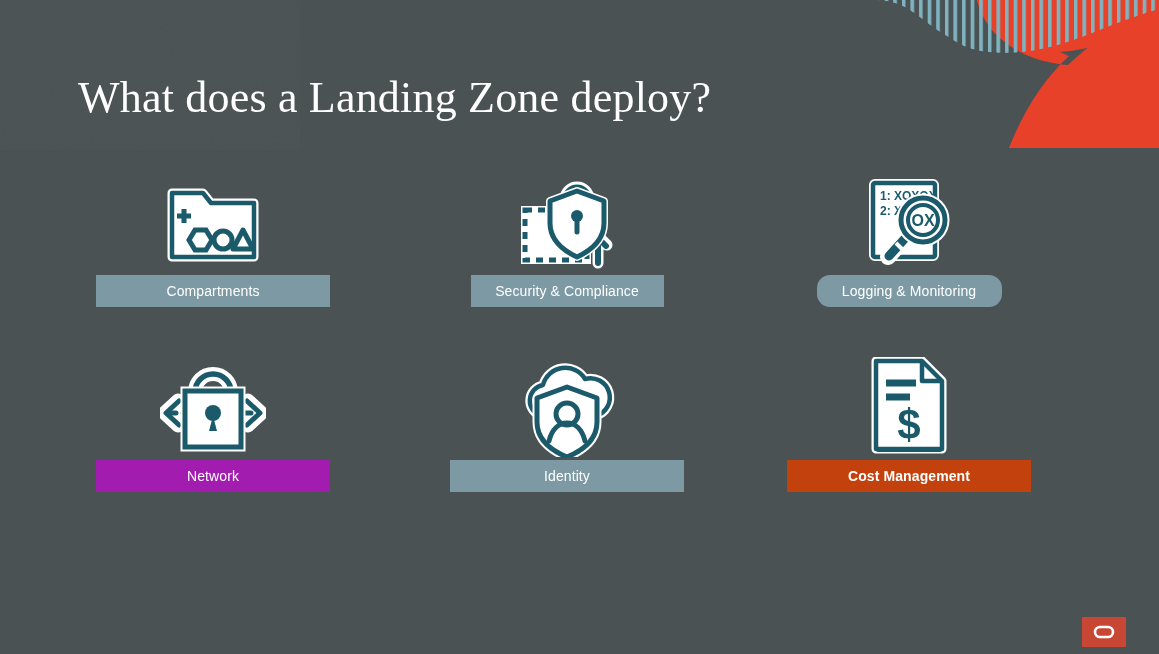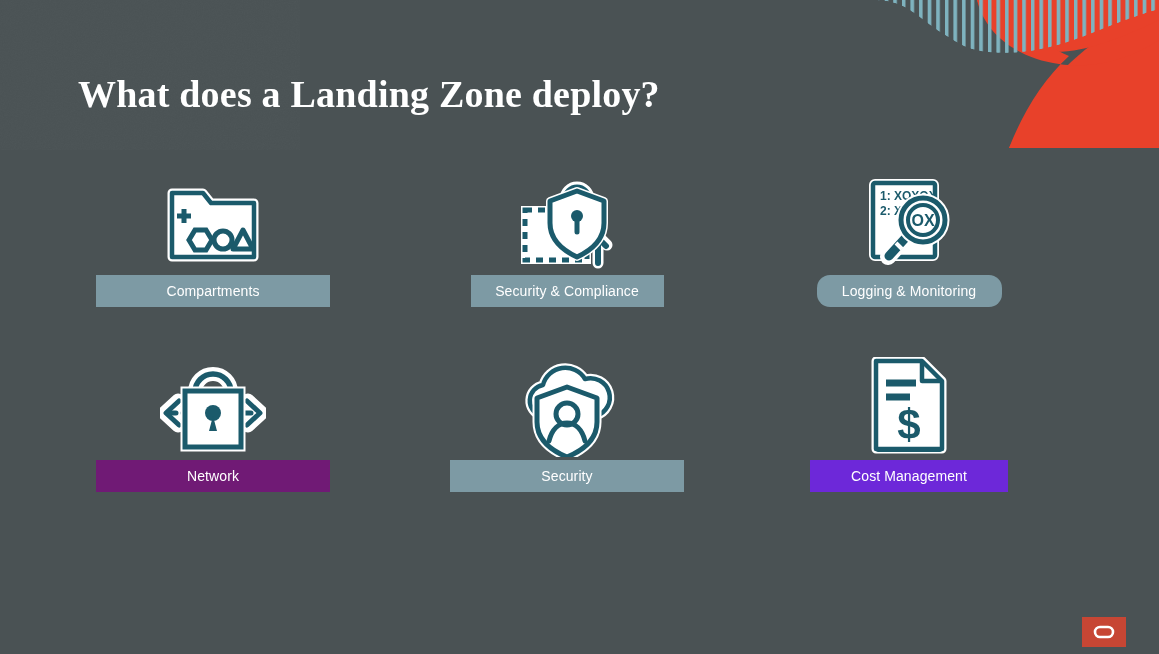--- a/index.html
+++ b/index.html
@@ -30,22 +30,22 @@
     width: 300px;
     height: 148px;
     pointer-events: none;
   }
 
   #title {
     position: absolute;
     left: 78px;
     top: 72px;
     font-family: "Liberation Serif", serif;
-    font-size: 38px;
-    font-weight: 700;
+    font-size: 44px;
+    font-weight: 400;
     color: #ffffff;
     letter-spacing: 0.2px;
     white-space: nowrap;
   }
 
   .grid {
     position: absolute;
     left: 0;
     top: 170px;
     width: 1159px;
@@ -227,52 +227,52 @@
             <path d="M35 34 a18 18 0 0 1 36 0 v10" fill="none" stroke="#ffffff" stroke-width="14"></path>
             <path d="M35 34 a18 18 0 0 1 36 0 v10" fill="none" stroke="#1b5a6b" stroke-width="5.5"></path>
 
             <rect x="25" y="33" width="56" height="56" fill="#ffffff" stroke="#ffffff" stroke-width="9"></rect>
             <rect x="25" y="33" width="56" height="56" fill="#ffffff" stroke="#1b5a6b" stroke-width="5"></rect>
 
             <circle cx="53" cy="55" r="8" fill="#1b5a6b"></circle>
             <path d="M53 58 L49 73 h8 Z" fill="#1b5a6b"></path>
           </svg>
         </div>
-        <div class="label-bar" style="width:234px;background:#701a75;">Network</div>
+        <div class="label-bar" style="width:234px;background:#a21caf;">Network</div>
       </div>
 
       <div class="cell col1">
         <div class="icon-wrap">
           <svg width="104" height="98" viewBox="0 0 104 98" xmlns="http://www.w3.org/2000/svg">
 
             <path d="M26 57 a16 16 0 0 1 2 -31 a23 23 0 0 1 42 -6 a17 17 0 0 1 11 37 Z" fill="#ffffff" stroke="#ffffff" stroke-width="9" stroke-linejoin="round"></path>
             <path d="M26 57 a16 16 0 0 1 2 -31 a23 23 0 0 1 42 -6 a17 17 0 0 1 11 37 Z" fill="#ffffff" stroke="#1b5a6b" stroke-width="4.5" stroke-linejoin="round"></path>
 
             <path d="M52 28 L82 39 v24 c0 18 -13 28 -30 35 c-17 -7 -30 -17 -30 -35 V39 Z" fill="#ffffff" stroke="#ffffff" stroke-width="9" stroke-linejoin="round"></path>
             <path d="M52 28 L82 39 v24 c0 18 -13 28 -30 35 c-17 -7 -30 -17 -30 -35 V39 Z" fill="#ffffff" stroke="#1b5a6b" stroke-width="5" stroke-linejoin="round"></path>
 
             <circle cx="52" cy="55" r="11" fill="none" stroke="#1b5a6b" stroke-width="5"></circle>
             <path d="M34 82 c3 -12 10 -18 18 -18 c8 0 15 6 18 18" fill="none" stroke="#1b5a6b" stroke-width="5" stroke-linecap="round"></path>
           </svg>
         </div>
-        <div class="label-bar" style="width:234px;background:#7d9aa4;">Security</div>
+        <div class="label-bar" style="width:234px;background:#7d9aa4;">Identity</div>
       </div>
 
       <div class="cell col2">
         <div class="icon-wrap">
           <svg width="86" height="102" viewBox="0 0 86 102" xmlns="http://www.w3.org/2000/svg">
             <path d="M10 4 H56 L76 24 V92 H10 Z" fill="#ffffff" stroke="#ffffff" stroke-width="9" stroke-linejoin="round"></path>
             <path d="M10 4 H56 L76 24 V92 H10 Z" fill="#ffffff" stroke="#1b5a6b" stroke-width="4.5" stroke-linejoin="round"></path>
             <path d="M56 4 V24 H76" fill="none" stroke="#1b5a6b" stroke-width="4.5" stroke-linejoin="round"></path>
             <path d="M20 26 H50 M20 40 H44" stroke="#1b5a6b" stroke-width="7" stroke-linecap="butt"></path>
             <text x="43" y="82" text-anchor="middle" font-family="'Liberation Sans',sans-serif" font-size="42" font-weight="bold" fill="#1b5a6b">$</text>
             <path d="M12 93 H74" stroke="#1b5a6b" stroke-width="4" stroke-linecap="round"></path>
           </svg>
         </div>
-        <div class="label-bar" style="width:198px;background:#6d28d9;">Cost Management</div>
+        <div class="label-bar" style="width:244px;background:#c2410c;font-weight:bold;">Cost Management</div>
       </div>
     </div>
   </div>
 
   <div id="oracle-logo">
     <svg width="44" height="30" viewBox="0 0 44 30" xmlns="http://www.w3.org/2000/svg">
       <rect x="0" y="0" width="44" height="30" fill="#c74634"></rect>
       <rect x="13" y="10" width="18" height="10" rx="5" ry="5" fill="none" stroke="#ffffff" stroke-width="2.6"></rect>
     </svg>
   </div>

